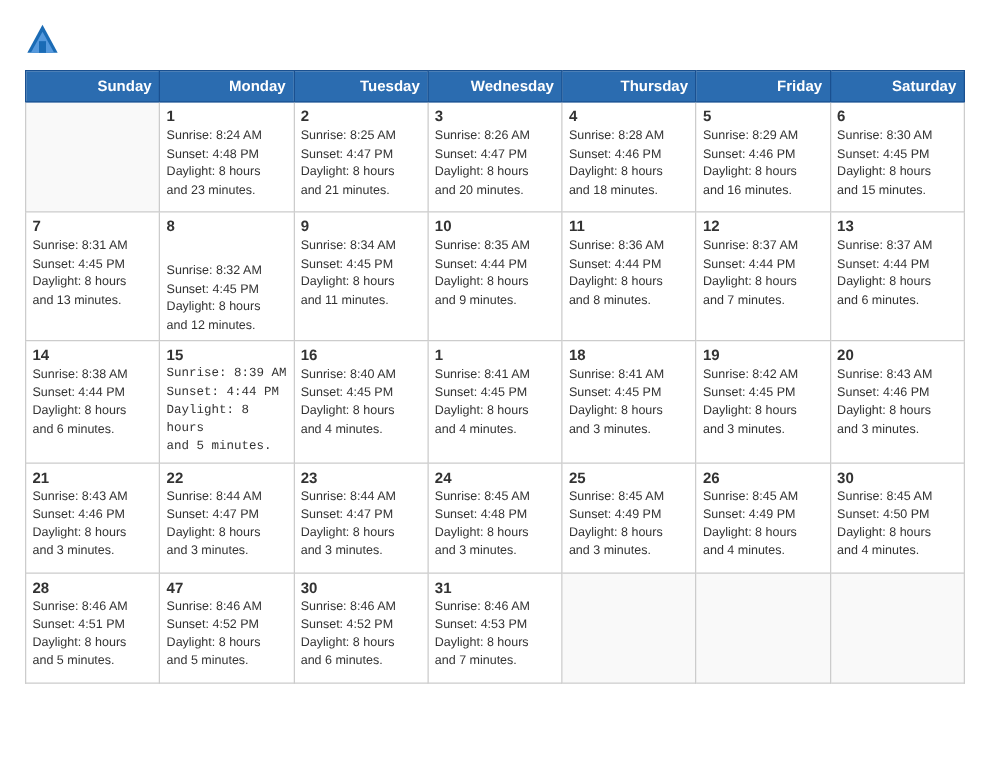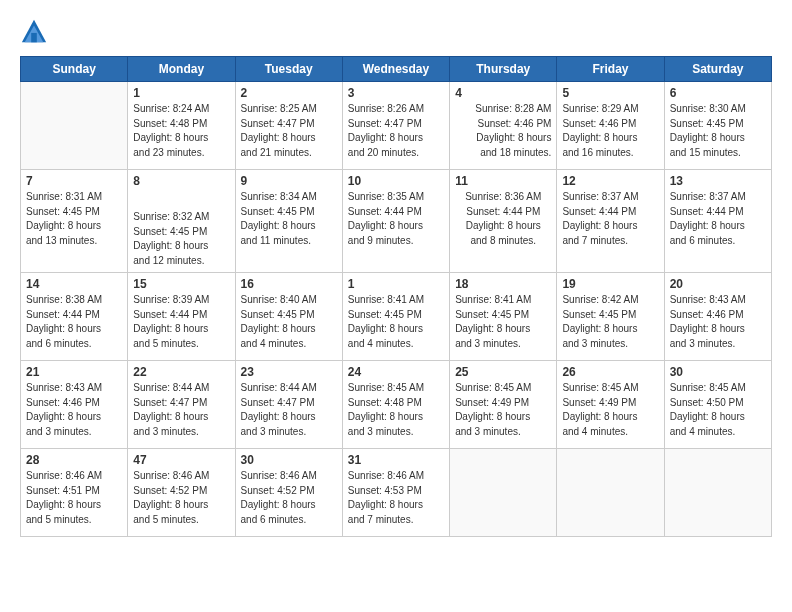--- a/index.html
+++ b/index.html
@@ -55,21 +55,21 @@
       width: 100%;
       border-collapse: collapse;
       table-layout: fixed;
     }
     .calendar-table thead th {
       background-color: #2b6cb0;
       color: white;
       font-size: 12px;
       font-weight: bold;
       padding: 5px 6px;
-      text-align: center;
+      text-align: right;
       border: 1px solid #1a5090;
     }
     .calendar-table tbody td {
       border: 1px solid #ccc;
       vertical-align: top;
       padding: 4px 5px;
       height: 88px;
       font-size: 10.5px;
       color: #333;
       background: #fff;
@@ -145,21 +145,21 @@
           </td>
           <td>
             <span class="day-number">3</span>
             <div class="day-info" style="white-space: pre-line;">Sunrise: 8:26 AM
 Sunset: 4:47 PM
 Daylight: 8 hours
 and 20 minutes.</div>
           </td>
           <td>
             <span class="day-number">4</span>
-            <div class="day-info" style="white-space: pre-line; text-align: right;">Sunrise: 8:28 AM
+            <div class="day-info" style="white-space: pre-line;">Sunrise: 8:28 AM
 Sunset: 4:46 PM
 Daylight: 8 hours
 and 18 minutes.</div>
           </td>
           <td>
             <span class="day-number">5</span>
             <div class="day-info" style="white-space: pre-line;">Sunrise: 8:29 AM
 Sunset: 4:46 PM
 Daylight: 8 hours
 and 16 minutes.</div>
@@ -196,21 +196,21 @@
           </td>
           <td>
             <span class="day-number">10</span>
             <div class="day-info" style="white-space: pre-line;">Sunrise: 8:35 AM
 Sunset: 4:44 PM
 Daylight: 8 hours
 and 9 minutes.</div>
           </td>
           <td>
             <span class="day-number">11</span>
-            <div class="day-info" style="white-space: pre-line; text-align: center;">Sunrise: 8:36 AM
+            <div class="day-info" style="white-space: pre-line;">Sunrise: 8:36 AM
 Sunset: 4:44 PM
 Daylight: 8 hours
 and 8 minutes.</div>
           </td>
           <td>
             <span class="day-number">12</span>
             <div class="day-info" style="white-space: pre-line;">Sunrise: 8:37 AM
 Sunset: 4:44 PM
 Daylight: 8 hours
 and 7 minutes.</div>
@@ -226,21 +226,21 @@
         <tr>
           <td>
             <span class="day-number">14</span>
             <div class="day-info" style="white-space: pre-line;">Sunrise: 8:38 AM
 Sunset: 4:44 PM
 Daylight: 8 hours
 and 6 minutes.</div>
           </td>
           <td>
             <span class="day-number">15</span>
-            <div class="day-info" style="white-space: pre-line;">Sunrise: 8:39 AM
+            <div class="day-info" style="white-space: pre-line; font-family: Liberation Mono, monospace;">Sunrise: 8:39 AM
 Sunset: 4:44 PM
 Daylight: 8 hours
 and 5 minutes.</div>
           </td>
           <td>
             <span class="day-number">16</span>
             <div class="day-info" style="white-space: pre-line;">Sunrise: 8:40 AM
 Sunset: 4:45 PM
 Daylight: 8 hours
 and 4 minutes.</div>

